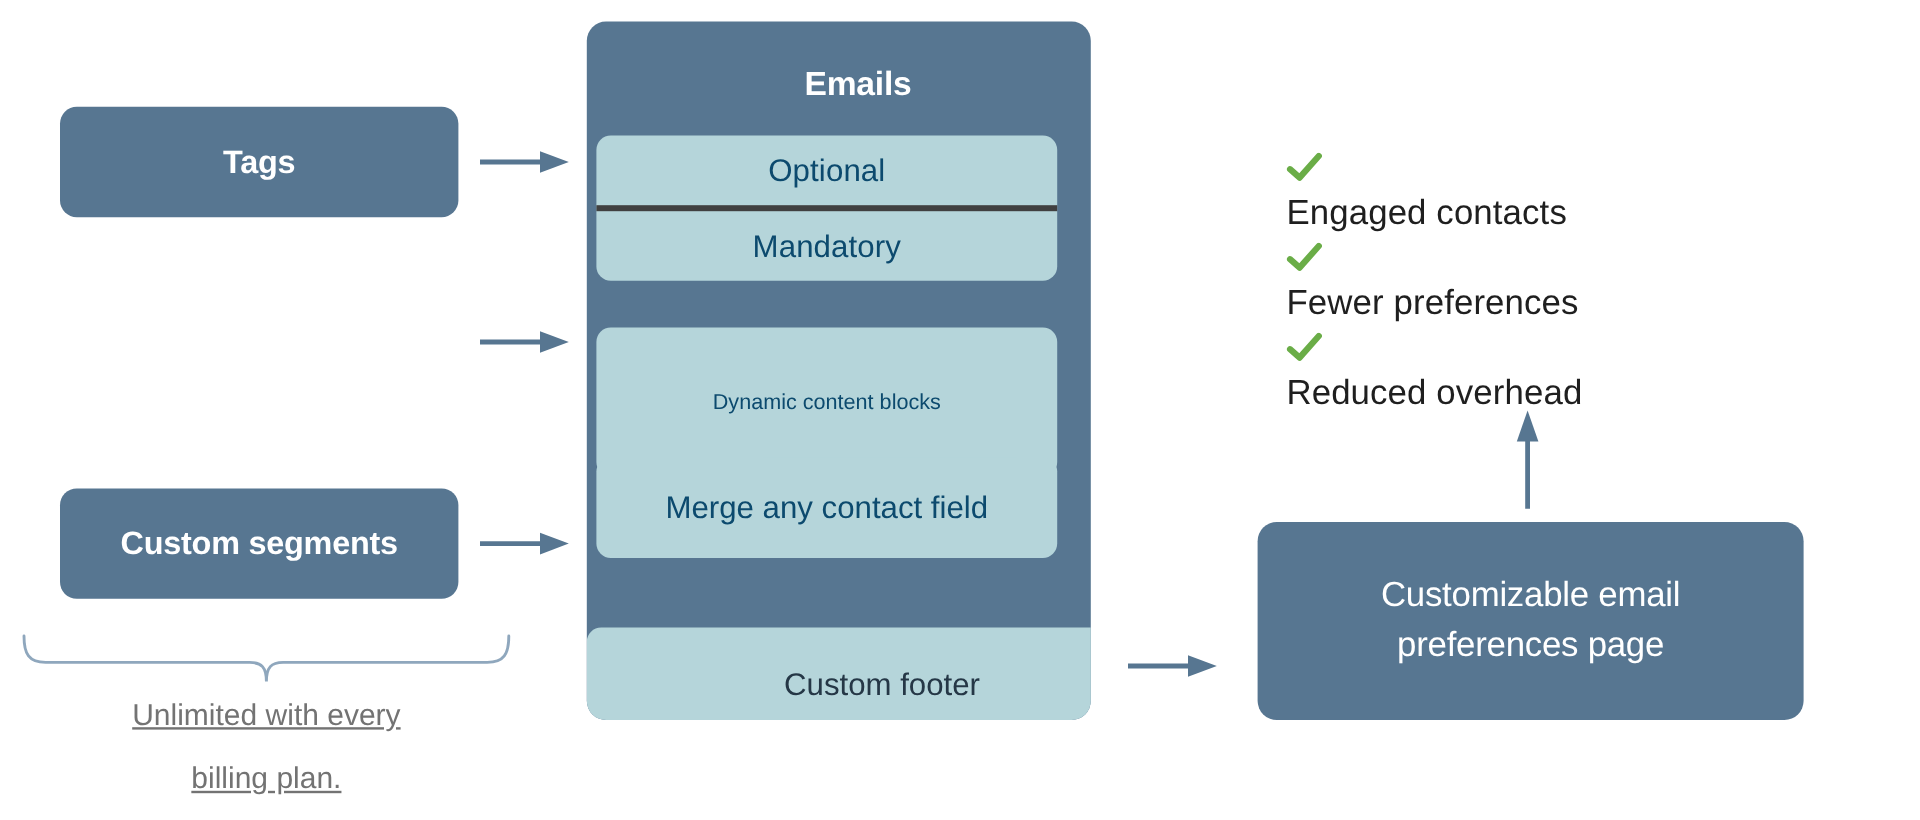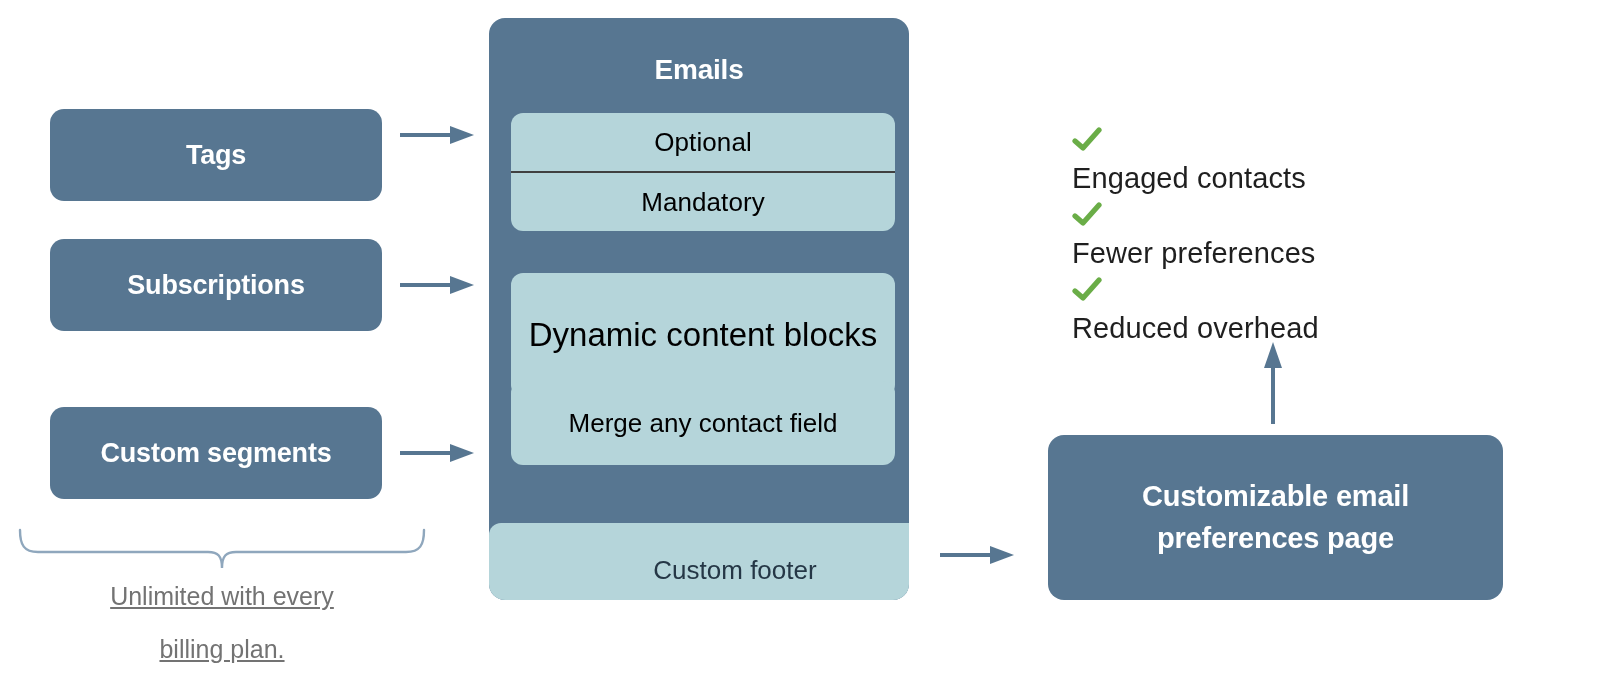--- a/index.html
+++ b/index.html
@@ -35,21 +35,21 @@
     box-sizing: border-box;
   }
   .pill-label {
     color: #ffffff;
     font-size: 27px;
     font-weight: bold;
     letter-spacing: -0.2px;
     text-align: center;
     line-height: 1.2;
   }
-  #pill-0 { top: 89px; margin-top: 20px; }
+  #pill-0 { top: 89px; }
   #pill-1 { top: 239px; }
   #pill-2 { top: 407px; }
 
   
   .arrow-right {
     position: absolute;
     width: 78px;
     height: 26px;
   }
   #arrow-0 { left: 398px; top: 122px; }
@@ -92,57 +92,57 @@
     top: 18px;
     width: 420px;
     height: 582px;
     background: #577691;
     border-radius: 16px;
     overflow: hidden;
     box-sizing: border-box;
   }
   .emails-title {
     position: absolute;
-    left: 0;
+    left: 16px;
     top: 36px;
     width: 420px;
     text-align: center;
     color: #ffffff;
     font-size: 28px;
     font-weight: bold;
     letter-spacing: -0.2px;
   }
   .inner-block {
     position: absolute;
-    left: 22px;
+    left: 8px;
     width: 384px;
     background: #b5d5da;
     border-radius: 12px;
     box-sizing: border-box;
-    color: #000000;
+    color: #0c4a6e;
   }
   .inner-row {
     height: 58px;
     display: flex;
     align-items: center;
     justify-content: center;
     font-size: 26px;
     letter-spacing: 0.1px;
   }
   .inner-row.divided {
-    border-top: 2px solid #404040;
+    border-top: 5px solid #404040;
   }
   #block-optmand { top: 95px; }
   #block-dynamic {
     top: 255px;
     height: 124px;
     display: flex;
     align-items: center;
     justify-content: center;
-    font-size: 33px;
+    font-size: 18px;
   }
   #block-merge {
     top: 363px;
     height: 84px;
     display: flex;
     align-items: center;
     justify-content: center;
     font-size: 26px;
   }
   #block-footer {
@@ -196,36 +196,33 @@
     background: #577691;
     border-radius: 16px;
     display: flex;
     align-items: center;
     justify-content: center;
     box-sizing: border-box;
   }
   .prefs-label {
     color: #ffffff;
     font-size: 29px;
-    font-weight: bold;
+    font-weight: normal;
     text-align: center;
     line-height: 1.42;
     letter-spacing: -0.2px;
   }
 </style>
 </head>
 <body>
 
 <div class="canvas">
 
   <div class="pill" id="pill-0">
     <span class="pill-label">Tags</span>
-  </div>
-  <div class="pill" id="pill-1">
-    <span class="pill-label">Subscriptions</span>
   </div>
   <div class="pill" id="pill-2">
     <span class="pill-label">Custom segments</span>
   </div>
 
   <svg class="arrow-right" id="arrow-0" viewBox="0 0 78 26">
     <line x1="2" y1="13" x2="54" y2="13" stroke="#577691" stroke-width="4"></line>
     <polygon points="52,4 76,13 52,22" fill="#577691"></polygon>
   </svg>
   <svg class="arrow-right" id="arrow-1" viewBox="0 0 78 26">

